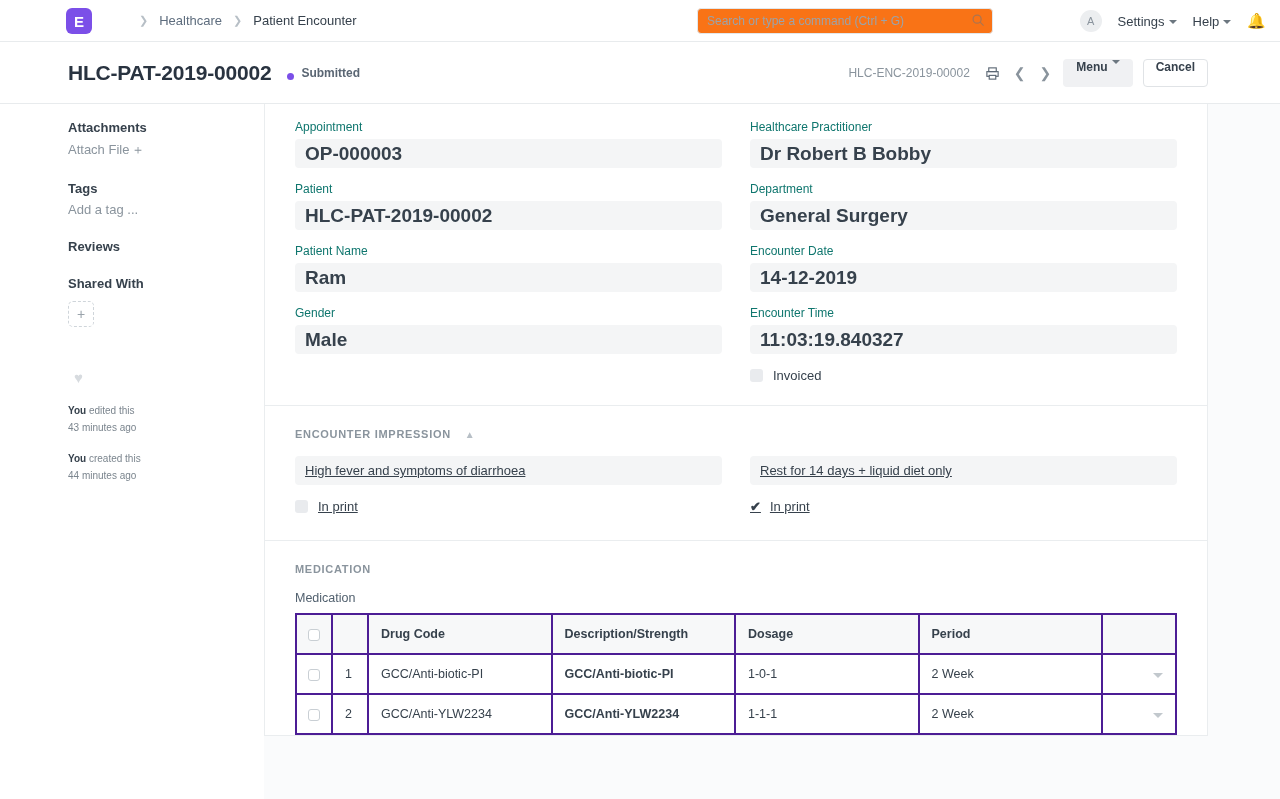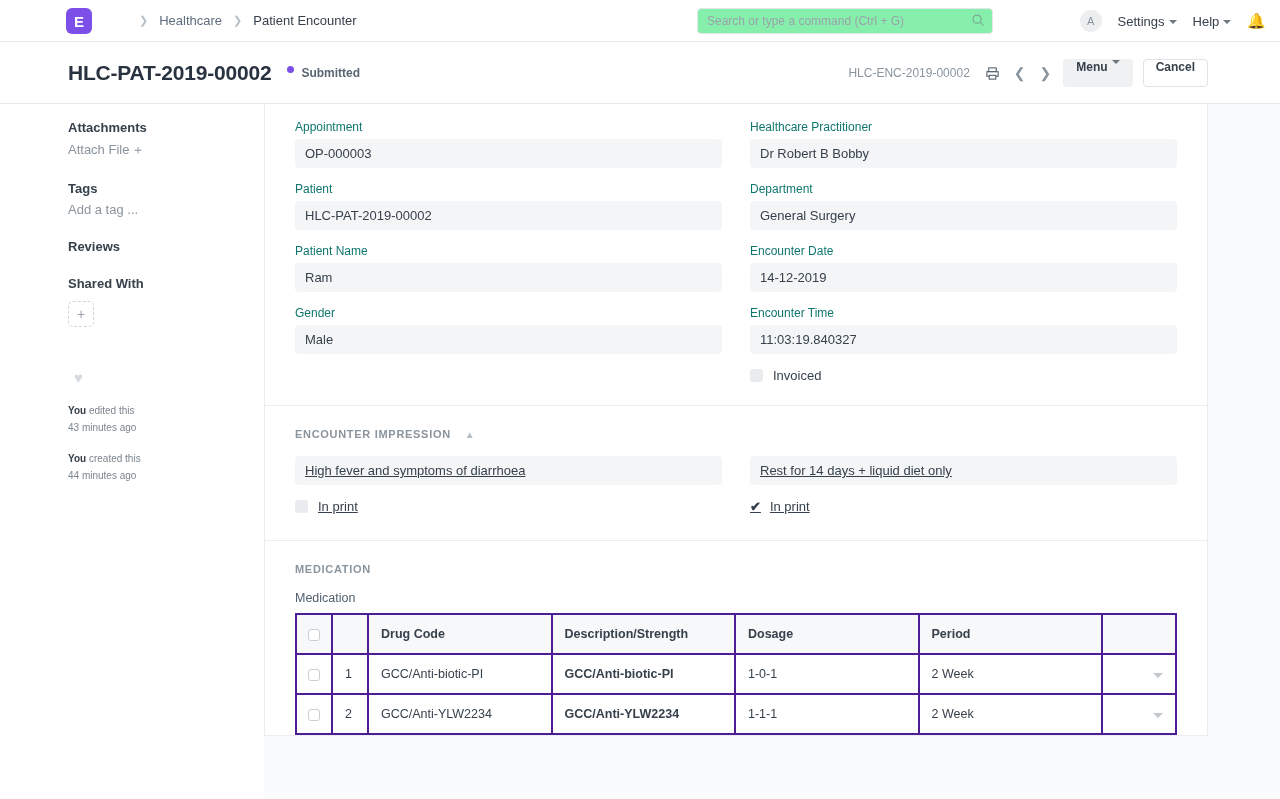--- a/index.html
+++ b/index.html
@@ -49,21 +49,21 @@
     display: inline-block;
   }
   .search-wrap {
     position: absolute;
     left: 697px; top: 8px;
     width: 296px; height: 26px;
   }
   .search-input {
     width: 100%; height: 100%;
     border: 1px solid #e3e7ea;
-    background: #86efac;
+    background: #f97316;
     border-radius: 4px;
     font-size: 12px;
     padding: 0 26px 0 9px;
     color: #36414c;
     font-family: "Liberation Sans", sans-serif;
     outline: none;
   }
   .search-input::placeholder { color: #9aa3ab; }
   .search-icon {
     position: absolute; right: 8px; top: 5px;
@@ -104,21 +104,21 @@
     padding: 0 72px 0 68px;
     position: relative;
   }
   .doc-title {
     font-size: 21px;
     font-weight: bold;
     color: #293340;
     letter-spacing: -0.2px;
   }
   .status {
-    display: flex; align-items: flex-start;
+    display: flex; align-items: flex-end;
     margin-left: 16px;
     font-size: 12px;
     font-weight: bold;
     color: #5a6673;
   }
   .status-dot {
     width: 7px; height: 7px; border-radius: 50%;
     background: #7b4fe8;
     margin-right: 7px;
   }
@@ -215,22 +215,22 @@
     font-size: 12px;
     color: #0f766e;
     margin-bottom: 5px;
   }
   .field-value {
     background: #f4f5f6;
     border-radius: 4px;
     height: 29px;
     display: flex; align-items: center;
     padding: 0 10px;
-    font-size: 13px;
-    font-weight: normal;
+    font-size: 19px;
+    font-weight: bold;
     color: #36414c;
   }
   .checkrow {
     display: flex; align-items: center;
     font-size: 13px;
     color: #36414c;
     margin-top: 6px;
   }
   .cbox {
     width: 13px; height: 13px;

